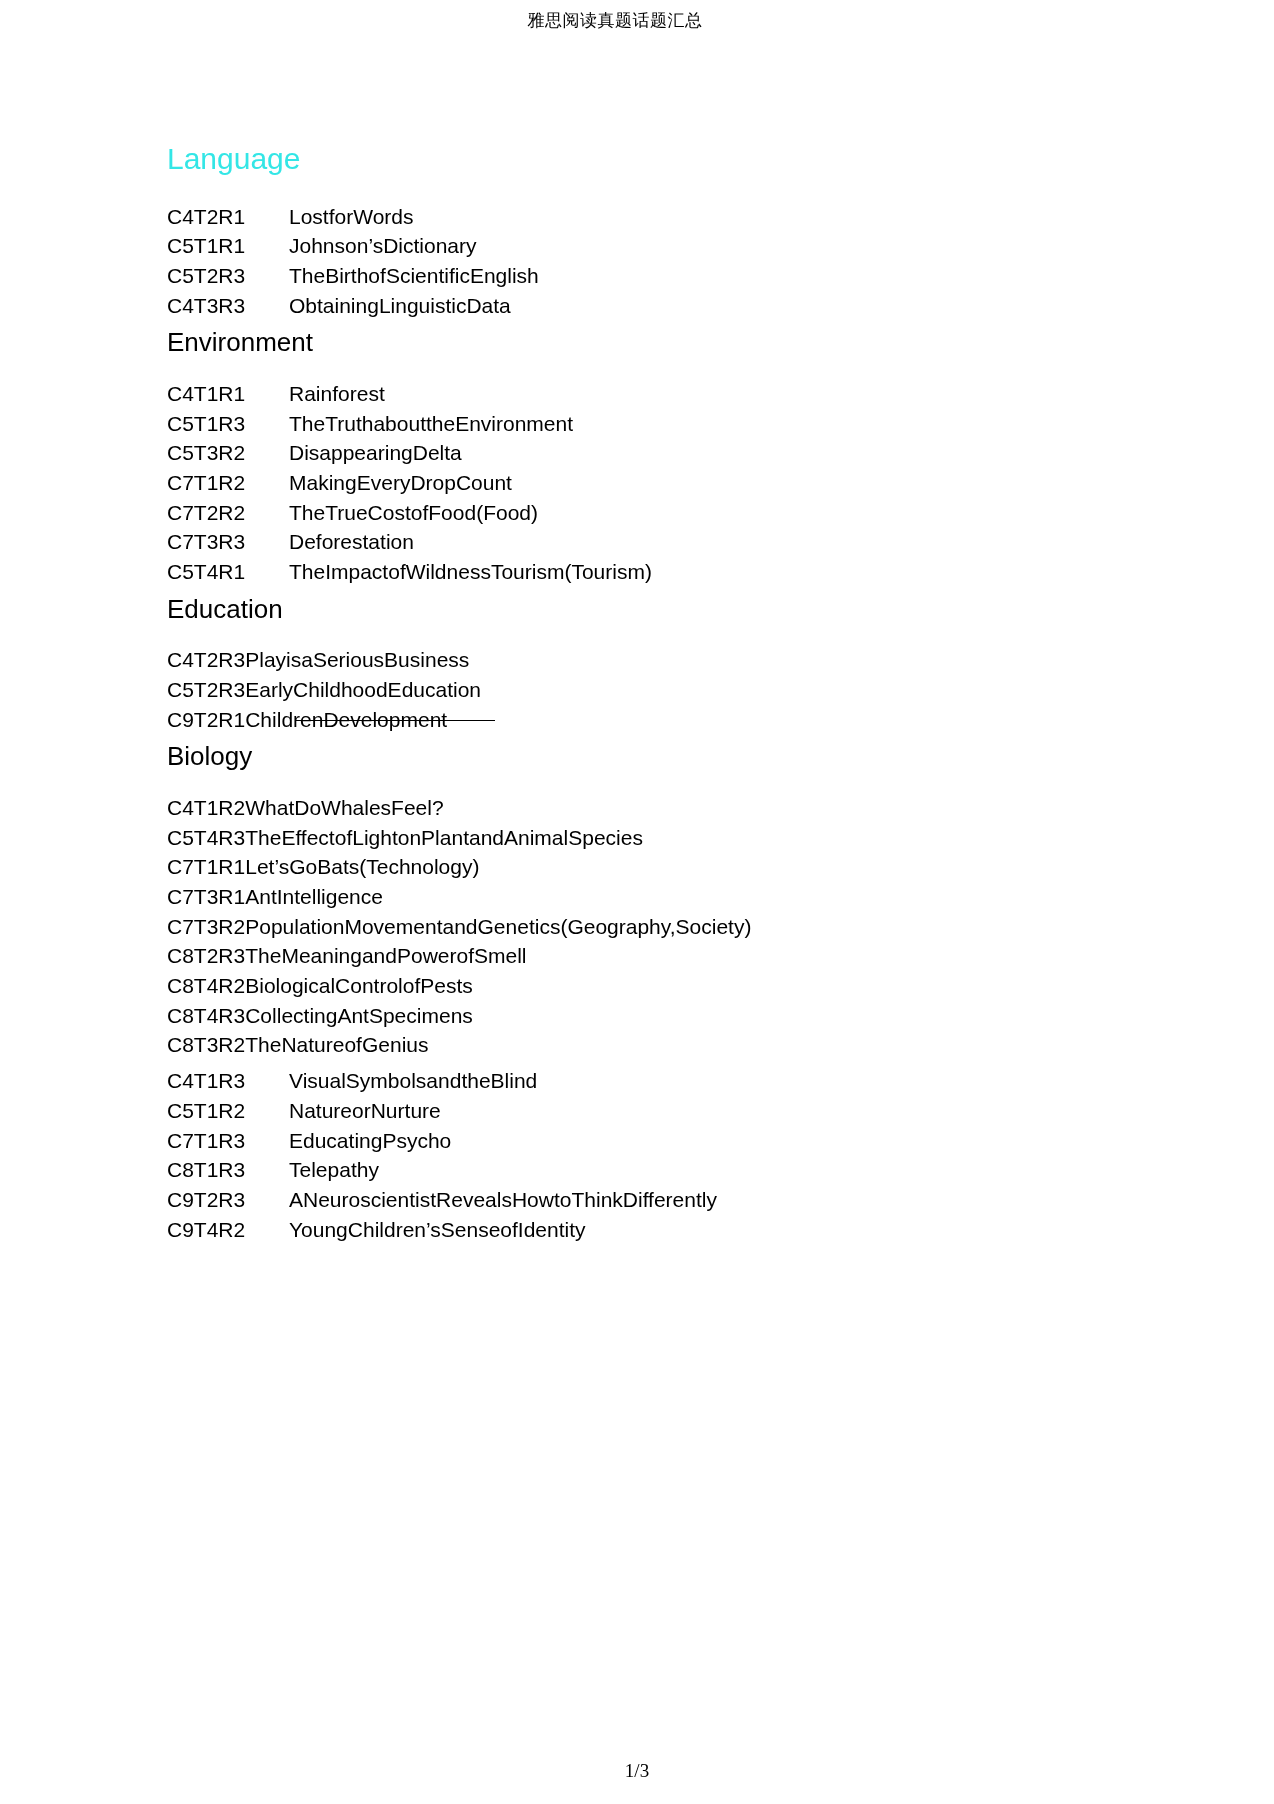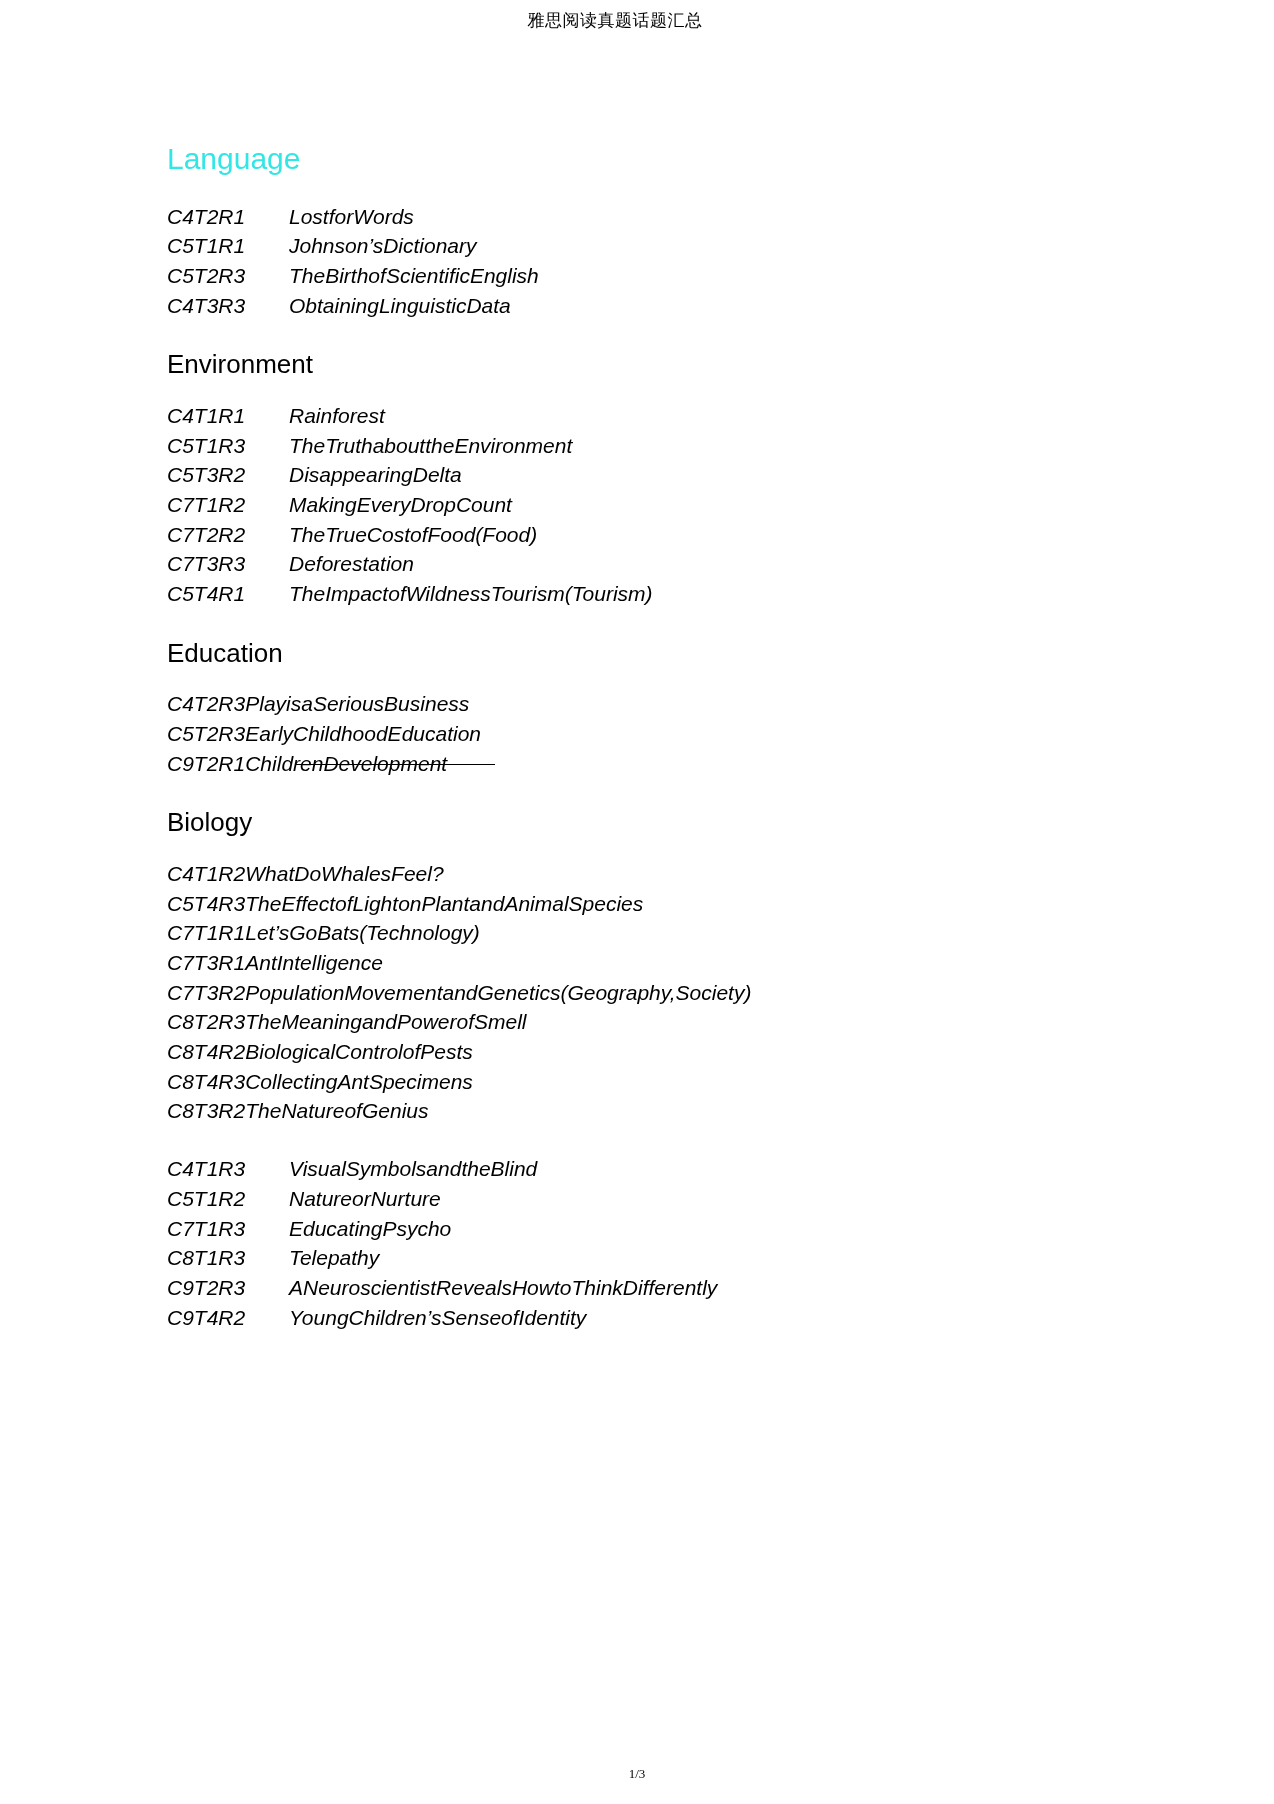--- a/index.html
+++ b/index.html
@@ -56,42 +56,41 @@
   .section-heading.accent {
     font-family: Liberation Sans, sans-serif;
     font-size: 30px;
     color: #33E6E6;
   }
 
   .section {
     margin: 0;
   }
   .section + .section {
-    margin-top: 28px;
+    margin-top: 6px;
   }
   .section-heading-wrap {
     margin-bottom: 20px;
   }
   .section-heading-wrap.accent-wrap {
     margin-bottom: 24px;
   }
 
   
   .entry-list {
     margin: 0;
     padding: 0;
     list-style: none;
   }
   .entry {
     font-size: 21px;
     line-height: 29.7px;
     color: #000000;
     white-space: pre;
     position: relative;
-    font-style: italic;
   }
   
   .entry.two-col {
     display: flex;
   }
   .entry .entry-code {
     display: inline-block;
     width: 122px;
     flex: 0 0 122px;
   }
@@ -120,21 +119,21 @@
   
   .page-footer {
     position: absolute;
     bottom: 22px;
     left: 0;
     width: 1274px;
     text-align: center;
   }
   .page-footer-text {
     font-family: "Liberation Serif", "DejaVu Serif", serif;
-    font-size: 13px;
+    font-size: 19px;
     color: #000000;
   }
 </style>
 </head>
 <body>
 
 <div class="page-header">
   <span class="page-header-text">雅思阅读真题话题汇总</span>
 </div>
 

